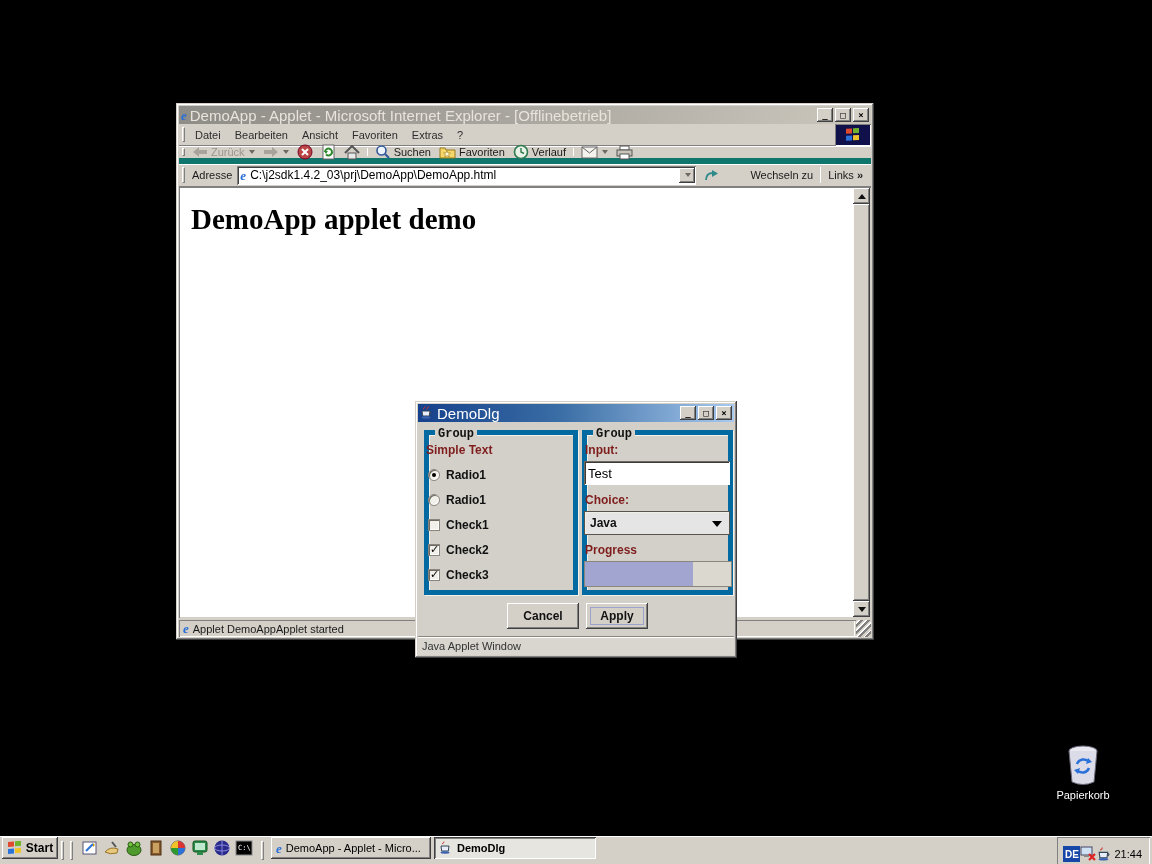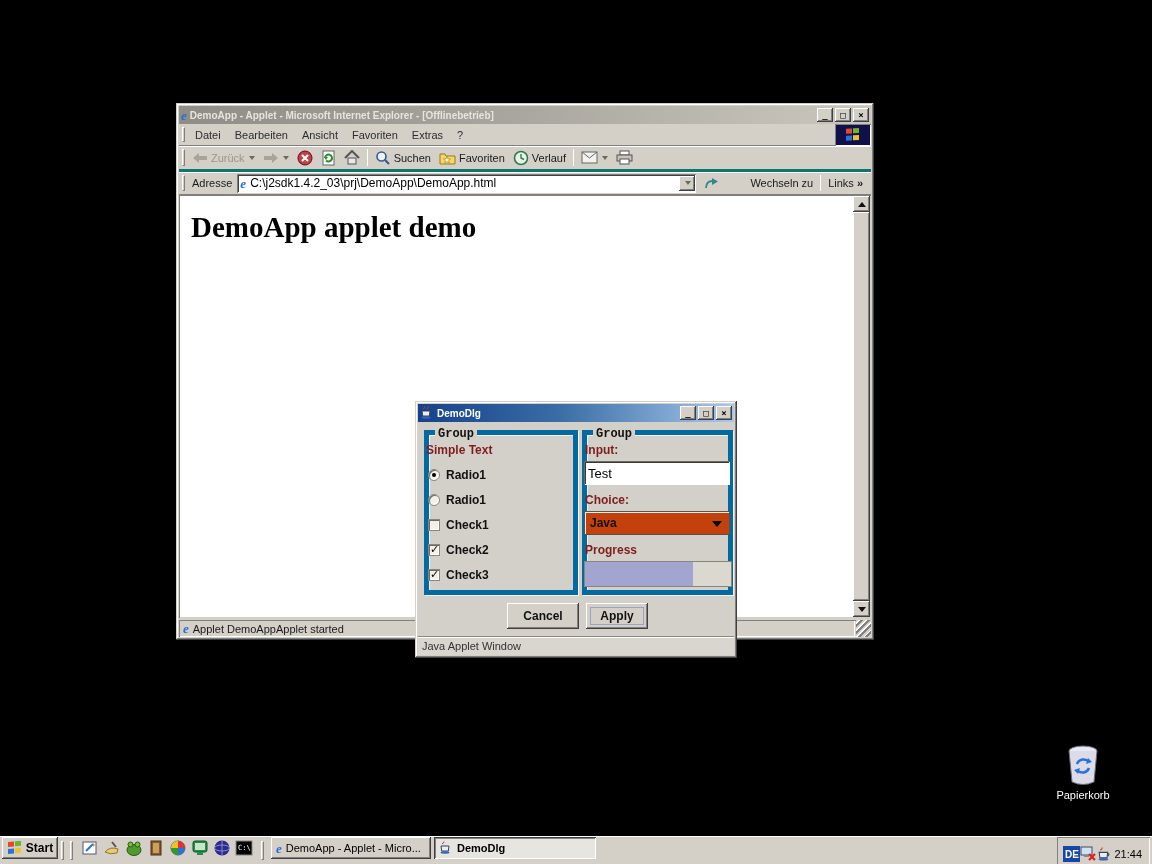--- a/index.html
+++ b/index.html
@@ -17,30 +17,30 @@
     box-shadow:inset -1px -1px 0 #404040,inset 1px 1px 0 #d4d0c8,inset -2px -2px 0 #808080,inset 2px 2px 0 #fff;}
   .gripper{width:3px;height:70%;margin:0 3px;align-self:center;
     border-left:1px solid #fff;border-top:1px solid #fff;border-right:1px solid #808080;border-bottom:1px solid #808080;}
   .vsep{width:1px;height:70%;margin:0 3px;align-self:center;background:#808080;border-right:1px solid #fff;}
 
   
   .ie{position:absolute;left:176px;top:103px;width:698px;height:537px;padding:3px;display:flex;flex-direction:column;}
   .titlebar{height:18px;display:flex;align-items:center;padding:0 2px;gap:3px;
     background:linear-gradient(90deg,#8f8d87 0%,#a7a49d 45%,#cbc7bd 100%);}
   .titlebar.active{background:linear-gradient(90deg,#16418c 0%,#3a6ea5 45%,#a8c8ee 100%);}
-  .title-text{font-size:10px;font-weight:bold;color:#e8e4dc;white-space:nowrap;overflow:hidden;flex:1;}
+  .title-text{font-size:15px;font-weight:normal;color:#e8e4dc;white-space:nowrap;overflow:hidden;flex:1;}
   .titlebar.active .title-text{color:#fff;}
   .winbtns{display:flex;gap:2px;}
   .winbtn{width:16px;height:14px;font-size:9px;font-weight:bold;color:#000;display:flex;align-items:center;justify-content:center;
     font-family:"DejaVu Sans Mono",monospace;line-height:1;}
   .menubar{height:22px;display:flex;align-items:stretch;border-bottom:1px solid #808080;box-shadow:0 1px 0 #fff;}
   .menuitem{font-size:11px;color:#2d2d2d;padding:0 7px;display:flex;align-items:center;}
   .throbber{margin-left:auto;width:36px;height:22px;background:#10104a;display:flex;align-items:center;justify-content:center;
     box-shadow:inset 1px 1px 0 #808080,inset -1px -1px 0 #fff;}
-  .toolbar{height:26px;display:flex;align-items:center;border-bottom:3px solid #0f766e;box-shadow:0 1px 0 #fff;padding-right:4px;}
+  .toolbar{height:18px;display:flex;align-items:center;border-bottom:6px solid #0f766e;box-shadow:0 1px 0 #fff;padding-right:4px;}
   .tbtn{display:flex;align-items:center;gap:3px;padding:2px 4px;height:22px;font-size:11px;color:#1a1a1a;}
   .tbtn.disabled{color:#9a968e;}
   .caret{width:0;height:0;border-left:3px solid transparent;border-right:3px solid transparent;border-top:4px solid #6e6a62;margin-left:1px;}
   .addressbar{height:23px;display:flex;align-items:center;border-bottom:1px solid #808080;box-shadow:0 1px 0 #fff;padding-right:4px;}
   .addr-label{font-size:11px;color:#1a1a1a;padding:0 5px 0 4px;}
   .addr-field{flex:1;height:19px;display:flex;align-items:center;background:#fff;
     box-shadow:inset 1px 1px 0 #808080,inset -1px -1px 0 #fff,inset 2px 2px 0 #404040;padding-left:3px;gap:4px;}
   .addr-input{flex:1;border:0;outline:0;font-size:12px;font-family:"Liberation Sans","DejaVu Sans",sans-serif;background:transparent;height:15px;padding:0;}
   .addr-drop{width:16px;height:15px;display:flex;align-items:center;justify-content:center;margin-right:1px;}
   .content{flex:1;position:relative;background:#fff;overflow:hidden;
@@ -76,21 +76,21 @@
   .ctrl-row{position:absolute;left:10px;display:flex;align-items:center;gap:6px;height:14px;}
   .ctrl-row .dtext{font-size:12px;font-weight:bold;color:#111;}
   .radio{width:12px;height:12px;border-radius:50%;background:#f2f0ea;position:relative;
     box-shadow:inset 1px 1px 0 #6e6a62,inset -1px -1px 0 #fff;border:1px solid #8a867e;}
   .radio.selected::after{content:"";position:absolute;left:3px;top:3px;width:4px;height:4px;border-radius:50%;background:#000;}
   .checkbox{width:12px;height:12px;background:#f2f0ea;position:relative;
     box-shadow:inset 1px 1px 0 #6e6a62,inset -1px -1px 0 #fff;border:1px solid #8a867e;font-size:11px;}
   .checkbox.checked::after{content:"✓";position:absolute;left:1px;top:-2px;color:#000;font-weight:bold;}
   .dtf{position:absolute;background:#fff;box-shadow:inset 1px 1px 0 #6e6a62,inset -1px -1px 0 #fff,inset 2px 2px 0 #3c3a36;
     border:0;font-size:13px;font-family:"Liberation Sans","DejaVu Sans",sans-serif;padding:0 4px;outline:0;}
-  .combo{position:absolute;background:#c2410c;border:1px solid #57544e;box-shadow:inset 1px 1px 0 #f0eee8;
+  .combo{position:absolute;background:#e5e5e5;border:1px solid #57544e;box-shadow:inset 1px 1px 0 #f0eee8;
     display:flex;align-items:center;font-size:12px;font-weight:bold;color:#111;padding-left:5px;}
   .combo-arrow{position:absolute;right:7px;top:9px;width:0;height:0;border-left:5px solid transparent;border-right:5px solid transparent;border-top:6px solid #000;}
   .progress{position:absolute;border:1px solid #8a867e;background:#dbd8d0;}
   .progress-fill{height:100%;background:#a2a5d0;}
   .dbtn{position:absolute;height:26px;display:flex;align-items:center;justify-content:center;
     font-size:12px;font-weight:bold;color:#111;}
   .dbtn .focusrect{position:absolute;inset:4px;border:1px solid #9aa3cd;}
   .dlg-banner{height:19px;background:#d9d6cf;border-top:1px solid #8a867e;box-shadow:inset 0 1px 0 #fff;
     display:flex;align-items:center;padding-left:4px;font-size:11px;color:#333;}
 

